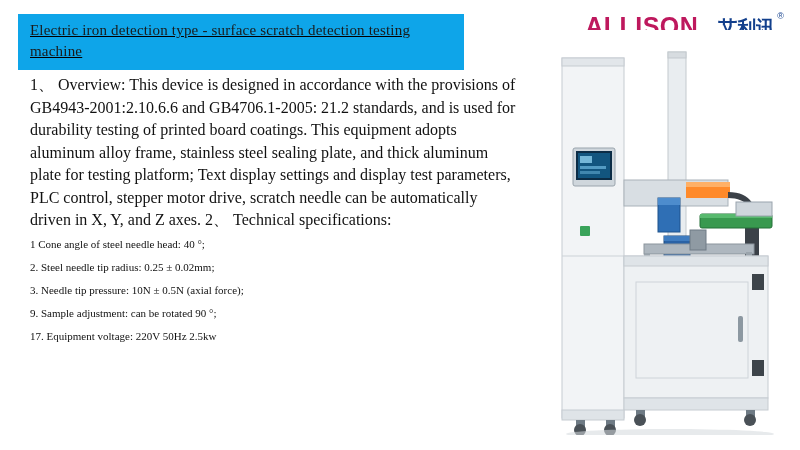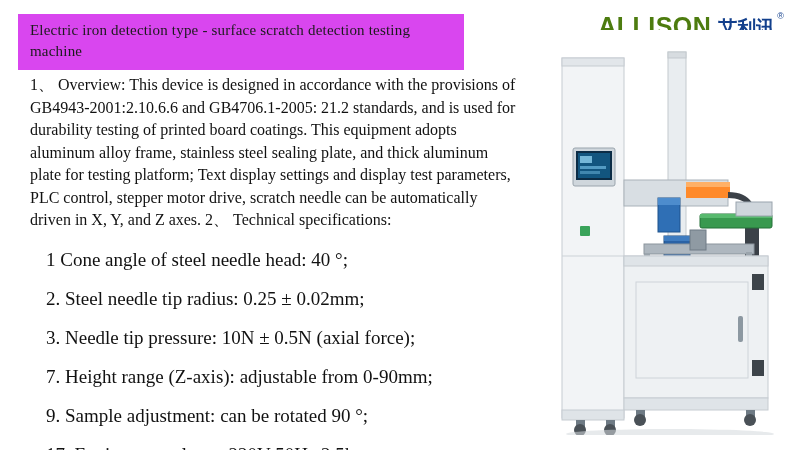--- a/index.html
+++ b/index.html
@@ -20,22 +20,23 @@
     height: 450px;
   }
 
   
   .title-box {
     position: absolute;
     left: 18px;
     top: 14px;
     width: 446px;
     padding: 6px 10px 8px 12px;
-    background: #d946ef;
+    background: #0ea5e9;
     box-sizing: border-box;
+    text-decoration: underline;
   }
   .title-text {
     font-family: "Liberation Serif", serif;
     font-size: 15px;
     line-height: 21px;
     color: #1a1a1a;
     letter-spacing: 0.2px;
   }
 
   .brand {
@@ -44,28 +45,28 @@
     top: 12px;
     display: flex;
     align-items: flex-start;
     white-space: nowrap;
   }
   .brand-main {
     font-family: "Liberation Sans", sans-serif;
     font-size: 25px;
     font-weight: bold;
     letter-spacing: 0.5px;
-    color: #4d7c0f;
+    color: #be185d;
     text-align: right;
   }
   .brand-cn {
     font-size: 19px;
     font-weight: bold;
     color: #123f8c;
-    margin-left: 7px;
+    margin-left: 20px;
     position: relative;
     top: 3px;
   }
   .brand-r {
     font-size: 9px;
     color: #123f8c;
     margin-left: 2px;
     position: relative;
     top: -1px;
   }
@@ -80,24 +81,24 @@
   .para {
     font-family: "Liberation Serif", serif;
     font-size: 16px;
     line-height: 22.5px;
     color: #111111;
     text-align: left;
     margin: 0 0 1px 0;
   }
   .spec-line {
     font-family: "Liberation Serif", serif;
-    font-size: 19px;
+    font-size: 11px;
     line-height: 23px;
     color: #111111;
-    margin: 16px;
+    margin: 0;
     white-space: nowrap;
   }
 
   
   .photo {
     position: absolute;
     left: 540px;
     top: 30px;
     width: 250px;
     height: 405px;
@@ -117,21 +118,20 @@
     <span class="brand-main">ALLISON</span>
     <span class="brand-cn">艾利讯</span>
     <span class="brand-r">®</span>
   </div>
 
   <div class="content">
     <p class="para">1、 Overview: This device is designed in accordance with the provisions of GB4943-2001:2.10.6.6 and GB4706.1-2005: 21.2 standards, and is used for durability testing of printed board coatings. This equipment adopts aluminum alloy frame, stainless steel sealing plate, and thick aluminum plate for testing platform; Text display settings and display test parameters, PLC control, stepper motor drive, scratch needle can be automatically driven in X, Y, and Z axes. 2、 Technical specifications:</p>
     <p class="spec-line">1 Cone angle of steel needle head: 40 °;</p>
     <p class="spec-line">2. Steel needle tip radius: 0.25 ± 0.02mm;</p>
     <p class="spec-line">3. Needle tip pressure: 10N ± 0.5N (axial force);</p>
-    <p class="spec-line">7. Height range (Z-axis): adjustable from 0-90mm;</p>
     <p class="spec-line">9. Sample adjustment: can be rotated 90 °;</p>
     <p class="spec-line">17. Equipment voltage: 220V 50Hz 2.5kw</p>
   </div>
 
   <div class="photo">
     <svg width="250" height="405" viewBox="0 0 250 405" xmlns="http://www.w3.org/2000/svg">
 
       <rect x="0" y="0" width="250" height="405" fill="#ffffff"></rect>
 
       <rect x="22" y="28" width="62" height="360" fill="#f2f4f6" stroke="#c6ccd1" stroke-width="1"></rect>

